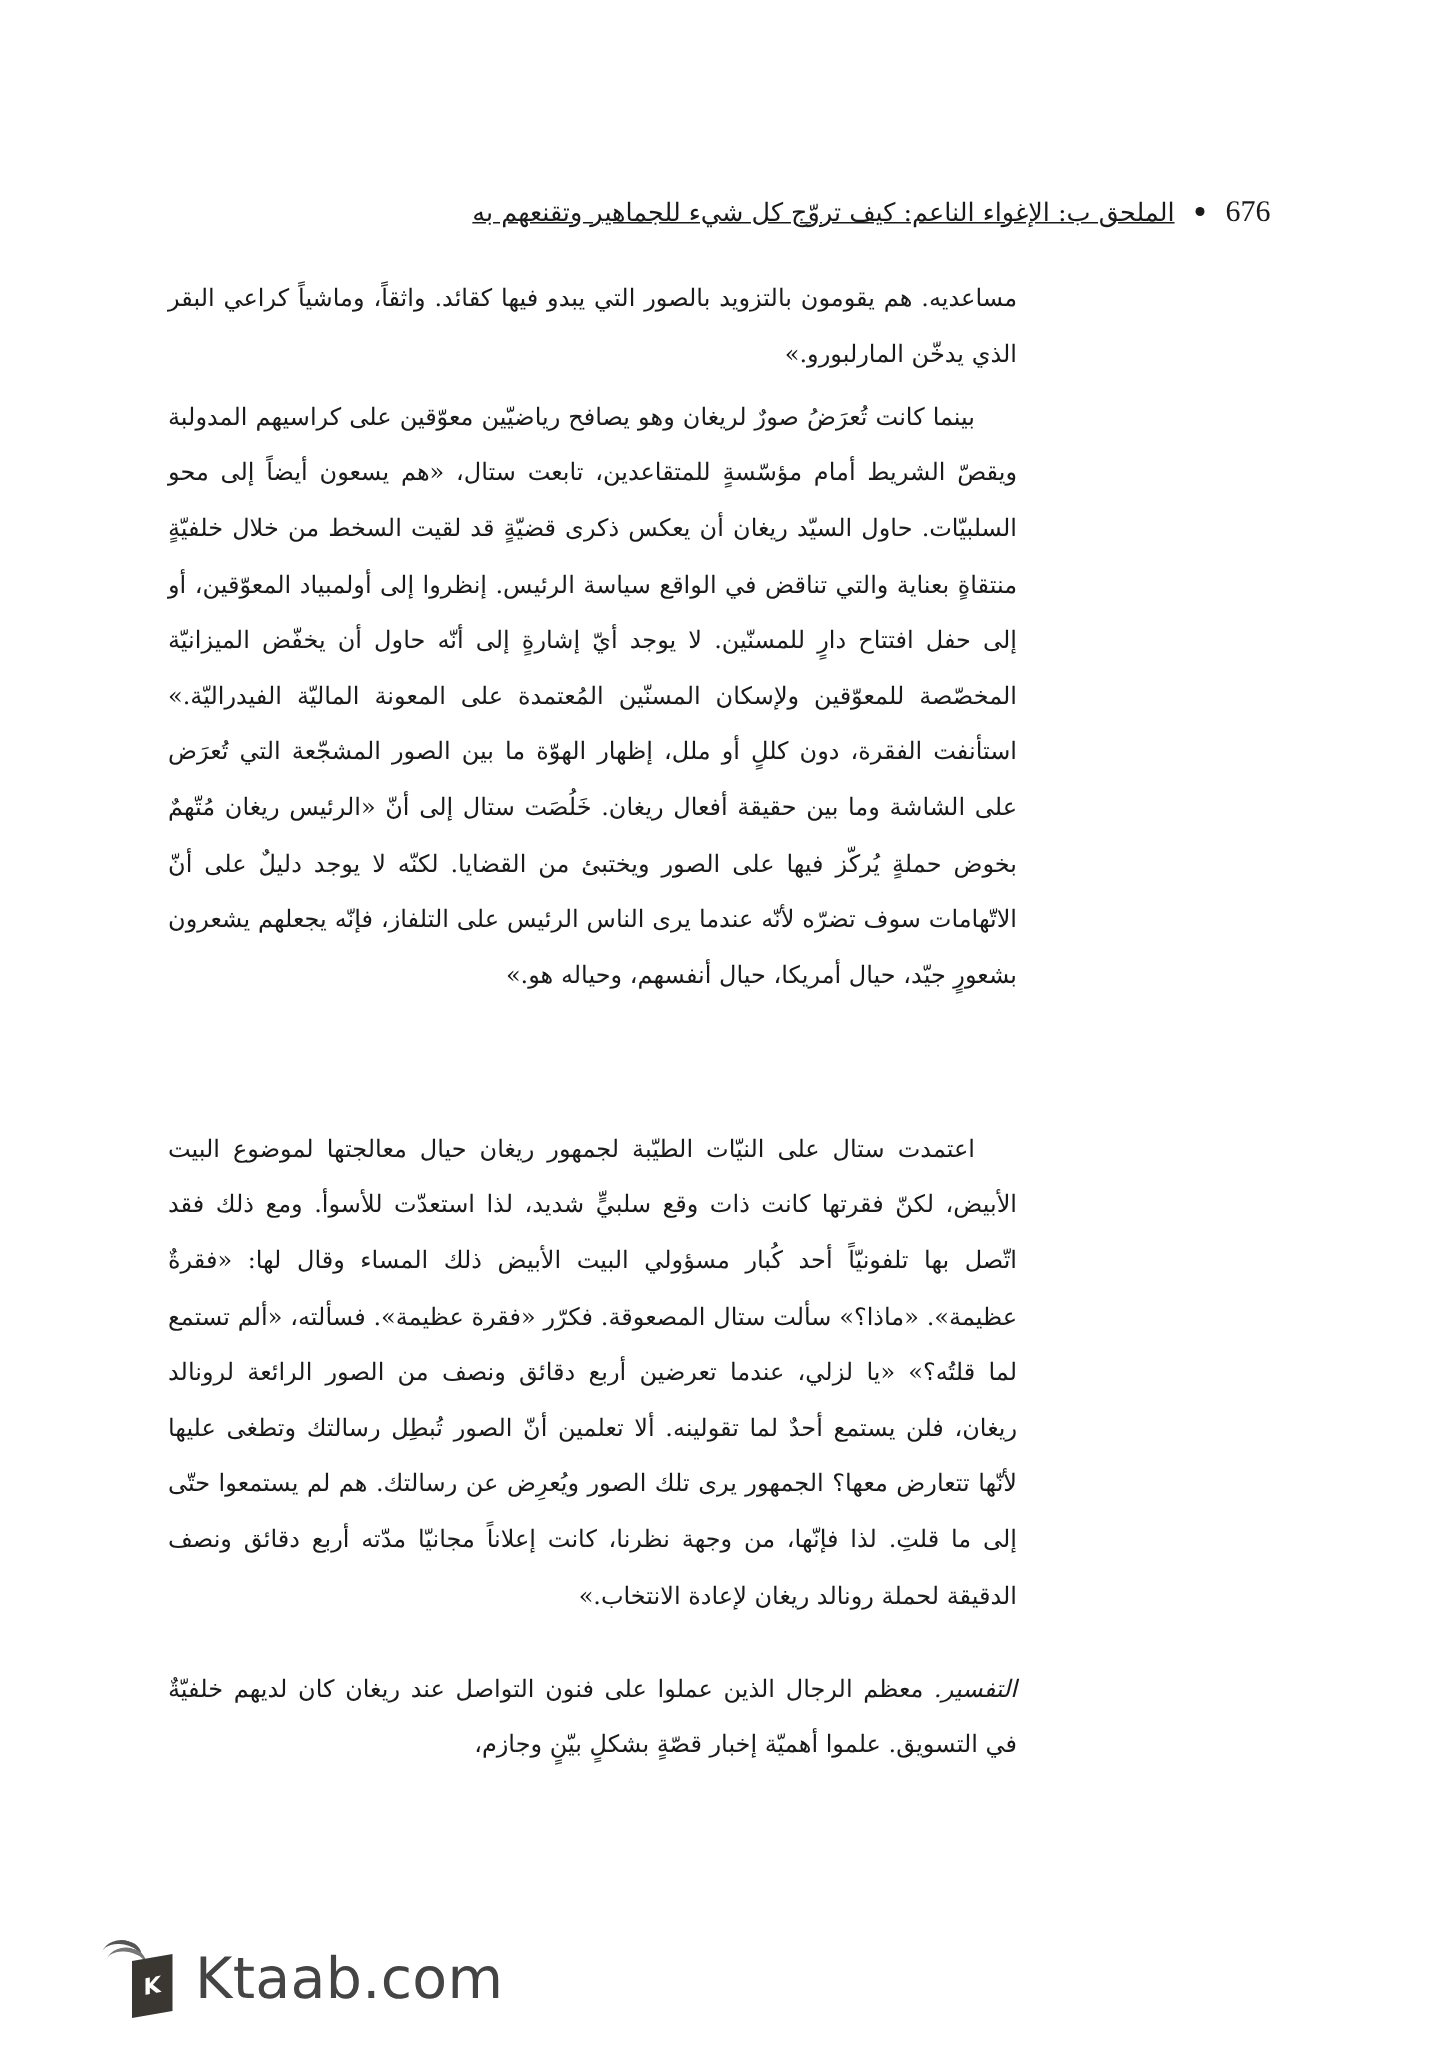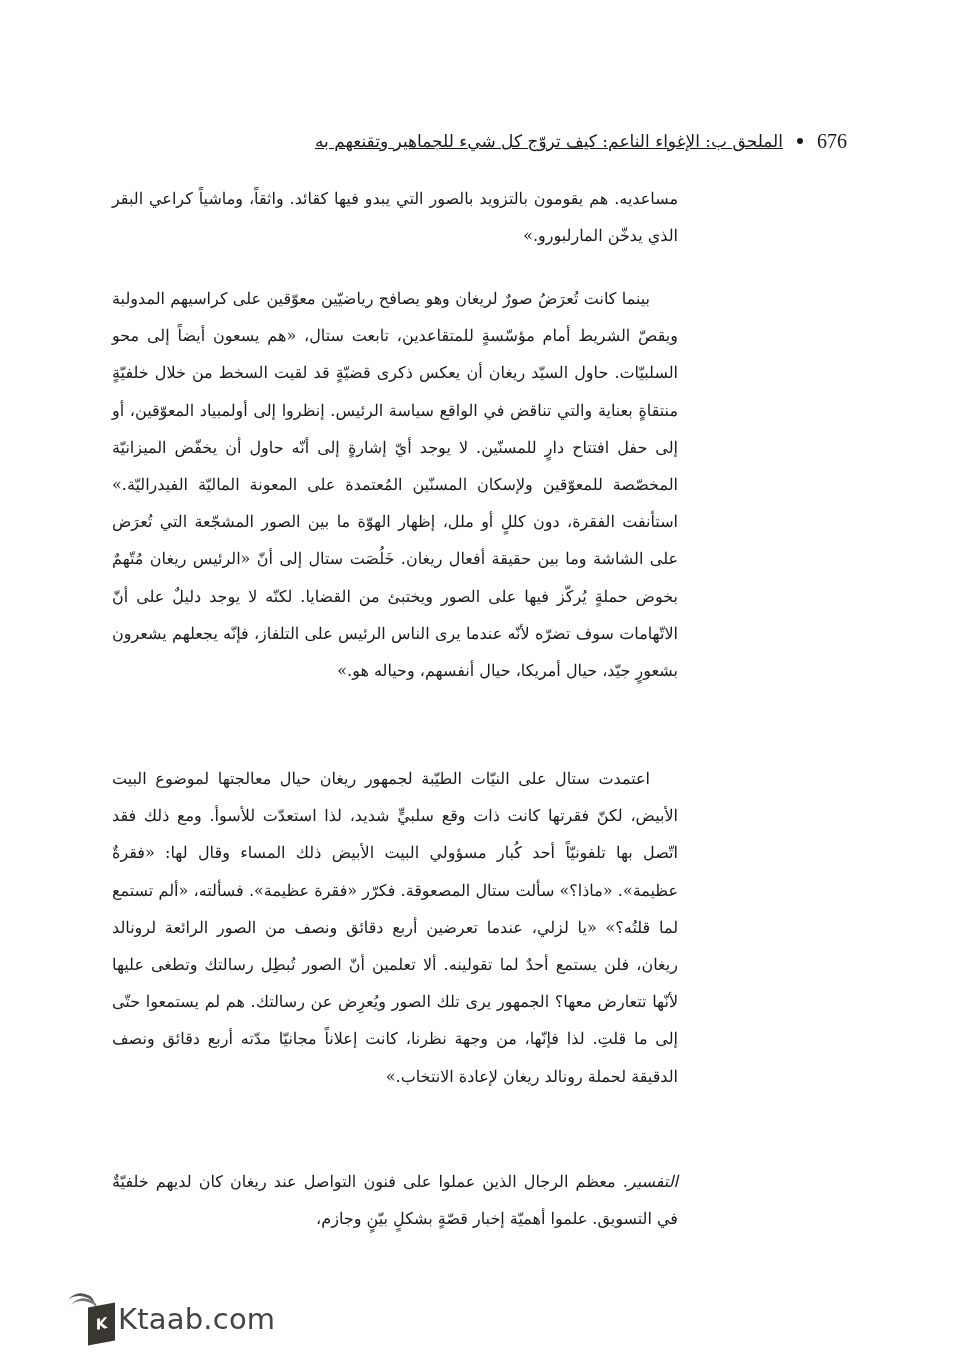--- a/index.html
+++ b/index.html
@@ -59,23 +59,23 @@
     font-size: 16px;
     line-height: 37.2px;
   }
   .text-block p {
     margin: 0;
   }
   .indent {
     text-indent: 28px;
   }
   #block-1 { top: 180px; }
-  #block-2 { top: 280px; }
-  #block-3 { top: 747px; margin-top: 13px; }
-  #block-4 { top: 1163px; }
+  #block-2 { top: 259px; }
+  #block-3 { top: 747px; }
+  #block-4 { top: 1107px; }
   .italic-lead {
     font-style: italic;
   }
   .logo {
     position: absolute;
     left: 68px;
     top: 1291px;
     display: flex;
     flex-direction: row;
     align-items: center;
@@ -108,22 +108,23 @@
     display: flex;
     align-items: center;
     justify-content: center;
     color: #ffffff;
     font-family: "DejaVu Sans", sans-serif;
     font-weight: bold;
     font-size: 15px;
   }
   .logo-text {
     font-family: "DejaVu Sans", sans-serif;
-    font-size: 29px;
+    font-size: 38px;
     color: #444;
+    margin-left: 12px;
     letter-spacing: 0.2px;
   }
 </style>
 </head>
 <body>
 
 <header class="page-header">
   <span class="page-number">676</span>
   <span class="bullet"></span>
   <span class="running-title">الملحق ب: الإغواء الناعم: كيف تروّج كل شيء للجماهير وتقنعهم به</span>

